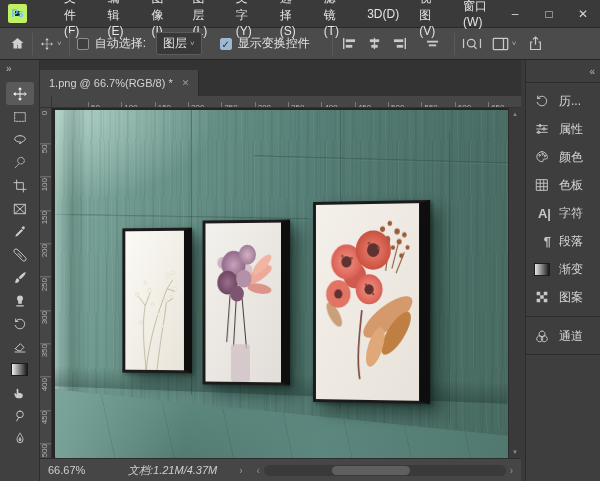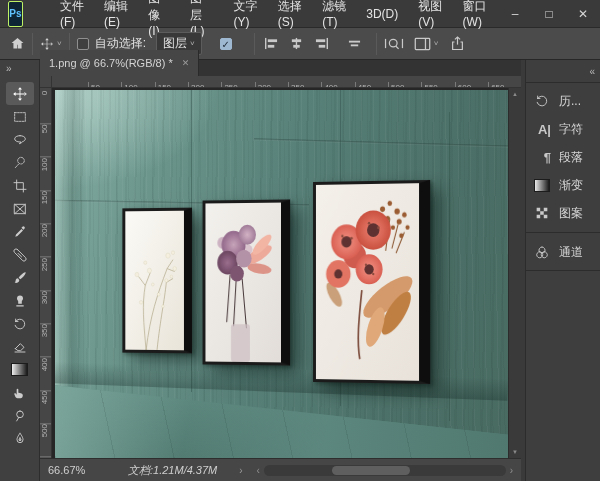--- a/index.html
+++ b/index.html
@@ -2,21 +2,21 @@
 <html><head>
 <meta charset="utf-8">
 <style>
   * { margin:0; padding:0; box-sizing:border-box; }
   html,body { width:600px; height:481px; overflow:hidden; }
   body { font-family:"Liberation Sans","DejaVu Sans",sans-serif; background:#323232; color:#d8d8d8;
          -webkit-font-smoothing:antialiased; user-select:none; }
 
   
   .titlebar { height:28px; background:#3a3a3a; display:flex; align-items:center; border-bottom:1px solid #2a2a2a; }
-  .ps-logo { width:19px; height:26px; margin:0 28px 0 8px; background:#0d2535; border:1px solid #bef264;
+  .ps-logo { width:19px; height:19px; margin:0 28px 0 8px; background:#0d2535; border:7px solid #bef264;
              border-radius:2px; color:#5fc2ff; font-size:10px; font-weight:bold; display:flex; align-items:center; justify-content:center; }
   .menus { display:flex; align-items:center; gap:2px; }
   .menu-item { font-size:12px; color:#e4e4e4; padding:4px 9px; cursor:default; }
   .win-controls { margin-left:auto; display:flex; align-items:center; }
   .win-btn { width:34px; height:27px; display:flex; align-items:center; justify-content:center; font-size:12px; color:#d6d6d6; }
 
   
   .optionsbar { height:32px; background:#4b4b4b; border-bottom:1px solid #272727; display:flex; align-items:center; font-size:12px; }
   .ob-sep { width:1px; height:22px; background:#3a3a3a; border-right:1px solid #5a5a5a; margin:0 7px; }
   .ob-icon { color:#d0d0d0; display:flex; align-items:center; justify-content:center; }
@@ -40,21 +40,21 @@
   .tool.active { background:#5a5a5a; color:#ffffff; }
   .tool svg { width:16px; height:16px; display:block; }
   .tool path { fill:currentColor; }
   .tool.stroke path, .tool.dashed path { fill:none; stroke:currentColor; stroke-width:1.4; stroke-linecap:round; stroke-linejoin:round; }
   .tool.dashed path { stroke-dasharray:2.6 1.8; stroke-width:1.3; }
   .tool.gradient-swatch::after { content:''; width:15px; height:11px; border:1px solid #1c1c1c;
       background:linear-gradient(90deg,#ededed,#1a1a1a); }
 
   
   .doc-col { flex:1; display:flex; flex-direction:column; min-width:0; }
-  .tabbar { height:16px; background:#333333; display:flex; align-items:flex-end; }
+  .tabbar { height:36px; background:#333333; display:flex; align-items:flex-end; }
   .tab { background:#464646; height:26px; display:flex; align-items:center; padding:0 9px; font-size:11px; color:#d4d4d4; border-right:1px solid #2a2a2a; }
   .tab-close { margin-left:9px; color:#9a9a9a; font-size:9px; }
   .doc-body { flex:1; display:flex; min-height:0; }
   .doc-inner { flex:1; display:flex; flex-direction:column; min-width:0; }
 
   .hruler-row { height:12px; display:flex; }
   .ruler-corner { width:12px; height:12px; background:#464646; border-right:1px solid #333; border-bottom:1px solid #333; flex:none; }
   .h-ruler { flex:1; background:#464646; border-bottom:1px solid #333; overflow:hidden; white-space:nowrap; padding-left:36px; }
   .h-ruler .tick { display:inline-block; width:33.35px; font-size:8px; color:#b2b2b2; border-left:1px solid #7a7a7a; padding-left:2px; height:12px; line-height:11px; }
   .canvas-row { flex:1; display:flex; min-height:0; }
@@ -162,20 +162,21 @@
   <span class="chev">˅</span>
   <span class="ob-sep"></span>
   <span class="checkbox"></span>
   <span class="ob-label">自动选择:</span>
   <span class="dropdown">
     <span>图层</span>
     <span class="chev">˅</span>
   </span>
   <span style="width:14px"></span>
   <span class="checkbox checked">✓</span>
+  <span class="ob-label">显示变换控件</span>
   <span class="ob-sep" style="margin-left:16px"></span>
   <div class="align-group">
     <span class="ob-icon">
       <svg width="15" height="13" viewBox="0 0 16 14">
           <g fill="#c9c9c9">
             <rect x="1" y="1" width="1.5" height="12"></rect>
             <rect x="4" y="2.5" width="10" height="3"></rect>
             <rect x="4" y="8.5" width="7" height="3"></rect>
           </g>
         </svg>
@@ -550,22 +551,49 @@
         <div class="panel-item">
           <span class="p-icon">
             <svg viewBox="0 0 24 24">
               <path d="M5.5 8.2A7.3 7.3 0 1 1 4.7 14 M5.5 8.2V4.6 M5.5 8.2H9"></path>
             </svg>
             <span class="p-glyph"></span>
           </span>
           <span>历...</span>
         </div>
 
-
-
+        <div class="panel-item">
+          <span class="p-icon">
+            <svg viewBox="0 0 24 24">
+              <path d="M4 7h16 M4 12h16 M4 17h16 M9 5.2a1.8 1.8 0 1 0 0 3.6 1.8 1.8 0 0 0 0-3.6z M15 10.2a1.8 1.8 0 1 0 0 3.6 1.8 1.8 0 0 0 0-3.6z M7 15.2a1.8 1.8 0 1 0 0 3.6 1.8 1.8 0 0 0 0-3.6z"></path>
+            </svg>
+            <span class="p-glyph"></span>
+          </span>
+          <span>属性</span>
+        </div>
+
+        <div class="panel-item">
+          <span class="p-icon">
+            <svg viewBox="0 0 24 24">
+              <path d="M12 4a8 7.5 0 1 0 .5 15c1.2 0 1.6-.8 1.2-1.7-.5-1.1.2-2.3 1.5-2.3H18c1.7 0 2.5-1.5 2-3.5C19.2 7 16 4 12 4z M8.5 8.3a1.2 1.2 0 1 0 .01 0 M13 6.6a1.2 1.2 0 1 0 .01 0 M16.4 9.2a1.2 1.2 0 1 0 .01 0"></path>
+            </svg>
+            <span class="p-glyph"></span>
+          </span>
+          <span>颜色</span>
+        </div>
+
+        <div class="panel-item">
+          <span class="p-icon">
+            <svg viewBox="0 0 24 24">
+              <path d="M4 4h16v16H4z M4 9.3h16 M4 14.6h16 M9.3 4v16 M14.6 4v16"></path>
+            </svg>
+            <span class="p-glyph"></span>
+          </span>
+          <span>色板</span>
+        </div>
 
         <div class="panel-item">
           <span class="p-icon">
             <svg viewBox="0 0 24 24">
               <path d=""></path>
             </svg>
             <span class="p-glyph">A|</span>
           </span>
           <span>字符</span>
         </div>

